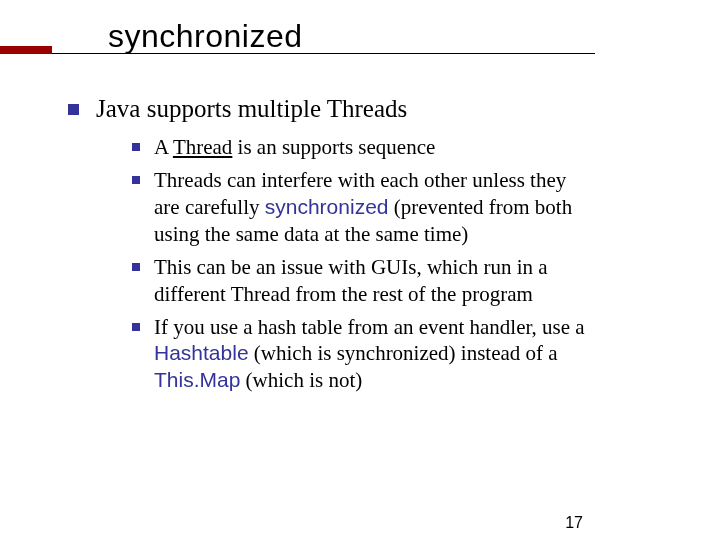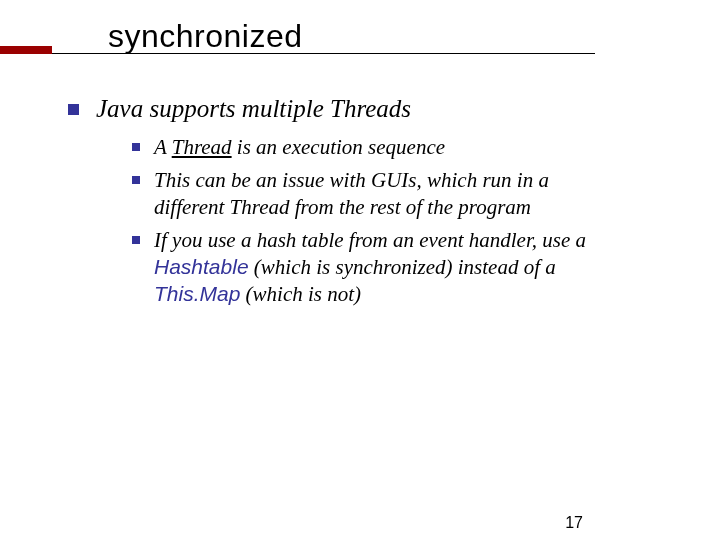--- a/index.html
+++ b/index.html
@@ -3,21 +3,21 @@
 <meta charset="utf-8">
 <style>
   * { margin: 0; padding: 0; box-sizing: border-box; }
   html, body { width: 720px; height: 540px; background: #fff; font-family: "Times New Roman", Times, serif; color: #000; }
   .slide { position: relative; width: 595px; height: 540px; padding: 0; }
   .title-wrap { position: relative; padding-top: 18px; }
   .redbar { position: absolute; left: 0; top: 46px; width: 52px; height: 8px; background: #9a0000; }
   .underline { position: absolute; left: 52px; right: 0; top: 53px; height: 1px; background: #000; }
   .title { font-family: "Comic Sans MS", "Comic Sans", cursive, sans-serif; font-size: 32px; color: #000; margin-left: 108px; letter-spacing: 0.5px; }
   .body { margin-top: 38px; }
-  ul { list-style: none; font-style: italic; }
+  ul { list-style: none; }
   .lvl1 { margin-left: 68px; }
   .lvl1 > li { position: relative; padding-left: 28px; font-size: 25px; line-height: 1.25; margin-bottom: 10px; }
   .lvl1 > li::before { content: ""; position: absolute; left: 0; top: 11px; width: 11px; height: 11px; background: #333399; }
   .lvl2 { margin-top: 10px; margin-left: 36px; }
   .lvl2 > li { position: relative; padding-left: 22px; font-size: 21px; line-height: 1.28; margin-bottom: 6px; max-width: 560px; }
   .lvl2 > li::before { content: ""; position: absolute; left: 0; top: 9px; width: 8px; height: 8px; background: #333399; }
   .code { font-family: "Trebuchet MS", "Lucida Sans Unicode", Verdana, sans-serif; color: #333399; }
   .pagenum { position: absolute; right: 12px; bottom: 8px; font-family: "Comic Sans MS", cursive, sans-serif; font-size: 16px; color: #000; }
 </style>
 </head>
@@ -29,21 +29,24 @@
     <div class="underline"></div>
     <div class="title">synchronized</div>
   </div>
 
   <div class="body">
     <ul class="lvl1">
       <li>
         <span>Java supports multiple Threads</span>
         <ul class="lvl2">
           <li>
-            <span>A </span><u>Thread</u><span> is an execution sequence</span>
+            <span>A </span><u>Thread</u><span> is an supports sequence</span>
+          </li>
+          <li>
+            <span>Threads can interfere with each other unless they are carefully </span><span class="code">synchronized</span><span> (prevented from both using the same data at the same time)</span>
           </li>
           <li>
             <span>This can be an issue with GUIs, which run in a different Thread from the rest of the program</span>
           </li>
           <li>
             <span>If you use a hash table from an event handler, use a </span><span class="code">Hashtable</span><span> (which is synchronized) instead of a </span><span class="code">This.Map</span><span> (which is not)</span>
           </li>
         </ul>
       </li>
     </ul>

